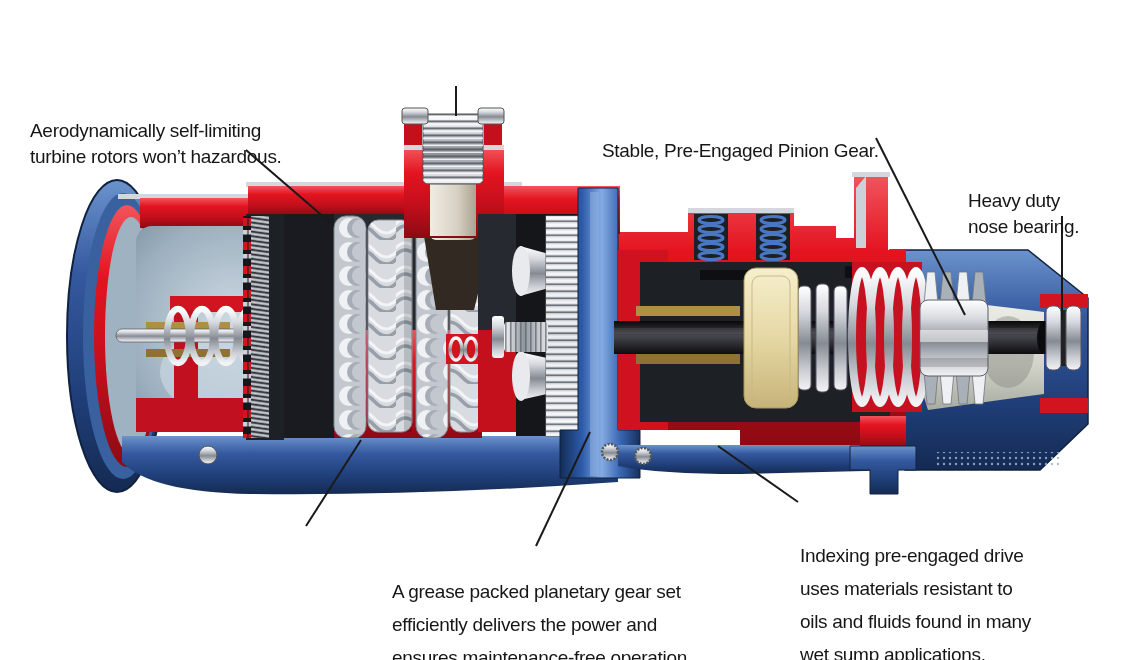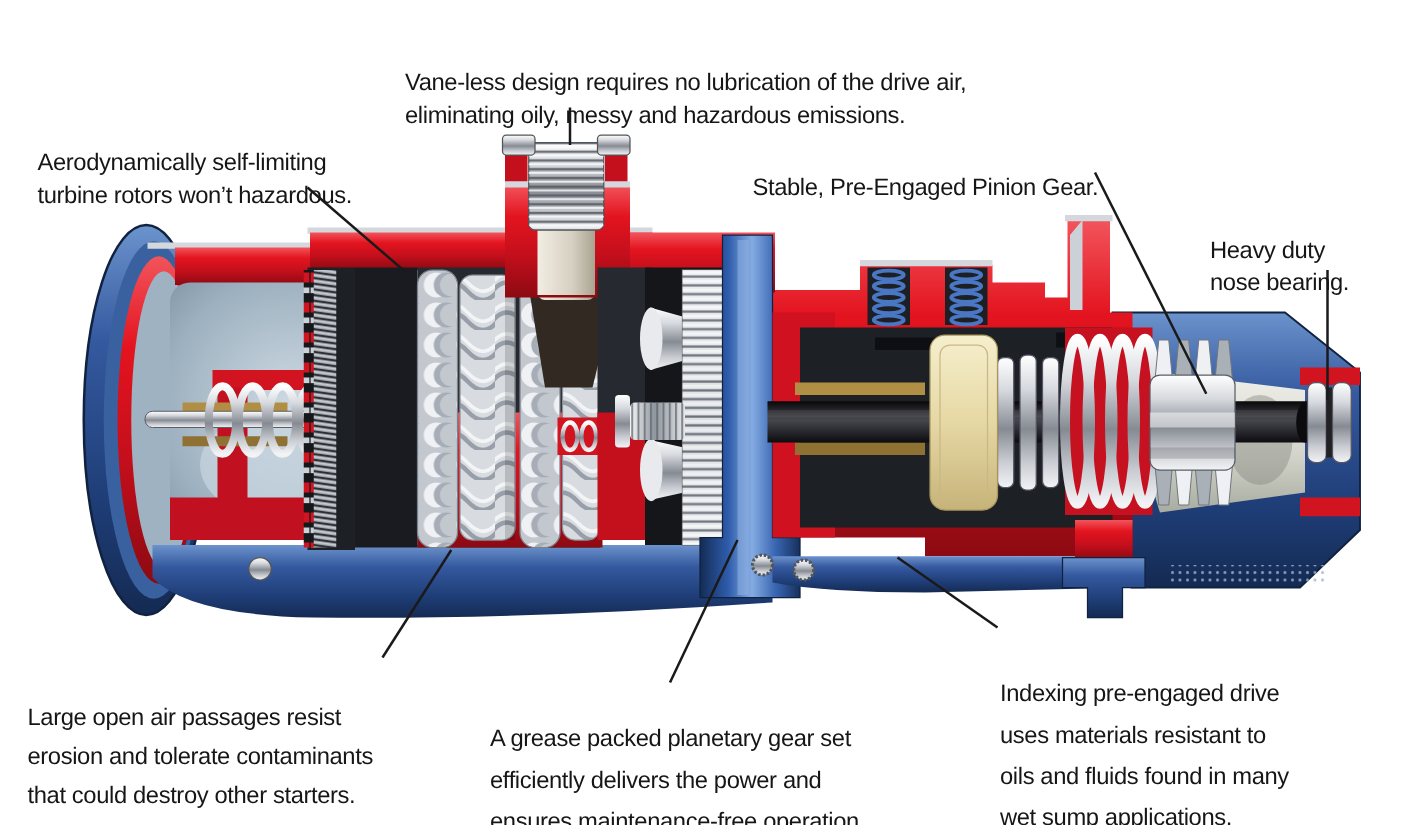--- a/index.html
+++ b/index.html
@@ -303,39 +303,30 @@
     <line x1="456" y1="86" x2="456" y2="116"></line>
     <line x1="246" y1="150" x2="333" y2="225"></line>
     <line x1="876" y1="138" x2="965" y2="315"></line>
     <line x1="1062" y1="216" x2="1062" y2="320"></line>
     <line x1="306" y1="526" x2="361" y2="440"></line>
     <line x1="536" y1="546" x2="590" y2="432"></line>
     <line x1="798" y1="502" x2="718" y2="446"></line>
   </g>
 </svg>
 
-  <div class="callout" style="left:324px;top:28px;">
-    <span>Vane-less design requires no lubrication of the drive air,
-eliminating oily, messy and hazardous emissions.</span>
-  </div>
   <div class="callout" style="left:30px;top:92px;">
     <span>Aerodynamically self-limiting
 turbine rotors won’t hazardous.</span>
   </div>
   <div class="callout" style="left:602px;top:112px;">
     <span>Stable, Pre-Engaged Pinion Gear.</span>
   </div>
   <div class="callout" style="left:968px;top:162px;">
     <span>Heavy duty
 nose bearing.</span>
-  </div>
-  <div class="callout lh31" style="left:22px;top:528px;">
-    <span>Large open air passages resist
-erosion and tolerate contaminants
-that could destroy other starters.</span>
   </div>
   <div class="callout lh30" style="left:392px;top:542px;">
     <span>A grease packed planetary gear set
 efficiently delivers the power and
 ensures maintenance-free operation.</span>
   </div>
   <div class="callout lh30" style="left:800px;top:506px;">
     <span>Indexing pre-engaged drive
 uses materials resistant to
 oils and fluids found in many

